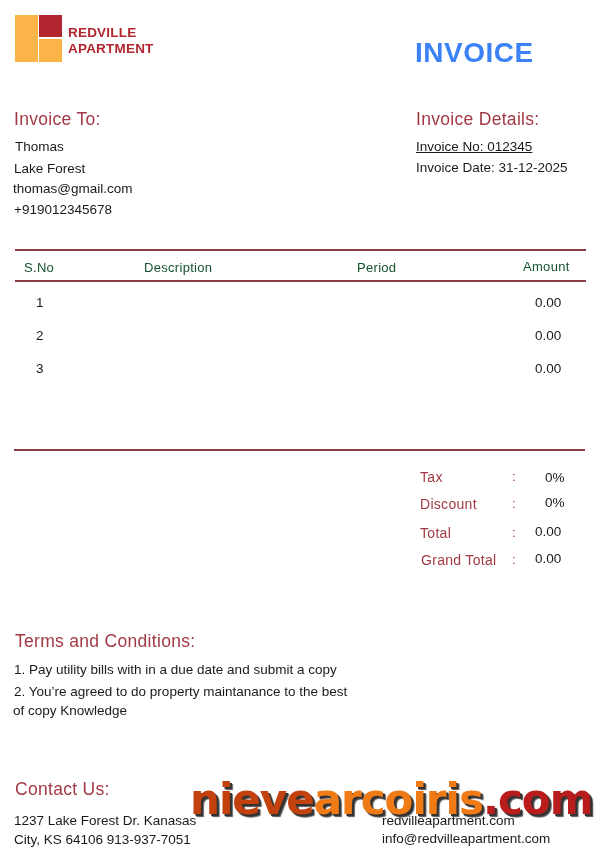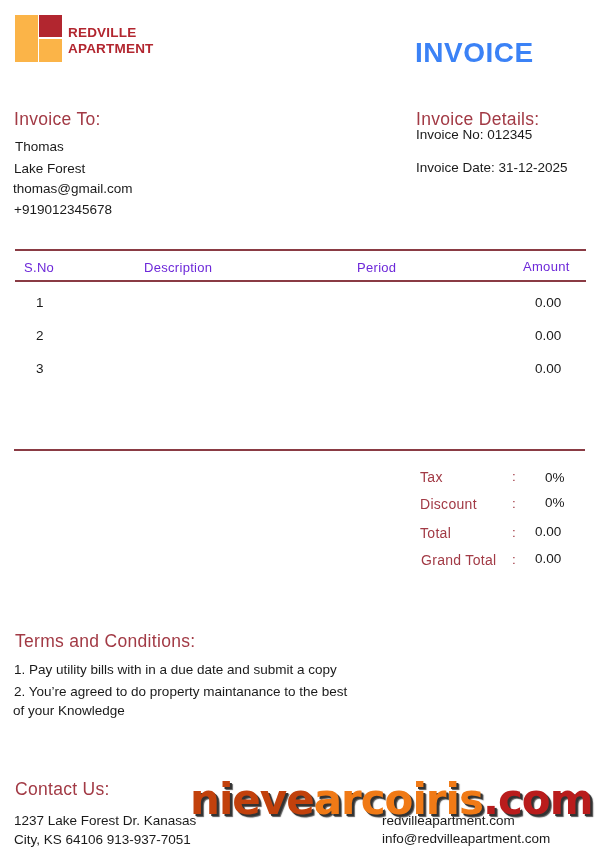--- a/index.html
+++ b/index.html
@@ -5,21 +5,21 @@
   html, body { margin:0; padding:0; }
   body { width:601px; height:861px; background:#ffffff; position:relative; overflow:hidden;
          font-family:"Liberation Sans", sans-serif; color:#1a1a1a; }
   .abs { position:absolute; }
   .logo-block { position:absolute; }
   .brand { position:absolute; left:68px; top:25px; color:#b2262f; font-weight:bold; font-size:13.5px; line-height:16px; letter-spacing:0.2px; }
   .invoice-title { position:absolute; left:415px; top:37px; color:#3b82f6; font-weight:bold; font-size:28px; letter-spacing:0.5px; }
   .heading { color:#a23a45; font-size:17.5px; letter-spacing:0.3px; }
   .txt { font-size:13.5px; color:#1a1a1a; }
   .rule { position:absolute; height:2px; background:#8a3b44; }
-  .th { position:absolute; top:260px; font-size:13px; color:#6d28d9; letter-spacing:0.3px; }
+  .th { position:absolute; top:260px; font-size:13px; color:#14532d; letter-spacing:0.3px; }
   .row-sno { position:absolute; left:36px; font-size:13.5px; }
   .row-amt { position:absolute; left:535px; font-size:13.5px; }
   .sum-label { position:absolute; left:420px; font-size:14px; color:#a23a45; letter-spacing:0.3px; }
   .sum-colon { position:absolute; left:512px; font-size:13.5px; color:#a23a45; }
   .sum-val { position:absolute; font-size:13.5px; }
   .watermark { position:absolute; left:190px; top:776px; font-family:"DejaVu Sans", sans-serif; font-weight:bold; font-size:42px; letter-spacing:-1px; line-height:48px;
                text-shadow: 2px 2px 0 #333, 3px 3px 1px #555; }
   .wm1 { color:#c2410c; }
   .wm2 { color:#f07a16; }
   .wm3 { color:#b91c1c; }
@@ -39,21 +39,21 @@
 
 <div class="invoice-title">INVOICE</div>
 
 <div class="abs heading" style="left:14px;top:109px;">Invoice To:</div>
 <div class="abs txt" style="left:15px;top:139px;">Thomas</div>
 <div class="abs txt" style="left:14px;top:161px;">Lake Forest</div>
 <div class="abs txt" style="left:13px;top:181px;">thomas@gmail.com</div>
 <div class="abs txt" style="left:14px;top:202px;">+919012345678</div>
 
 <div class="abs heading" style="left:416px;top:109px;">Invoice Details:</div>
-<div class="abs txt" style="left:416px;top:127px;">Invoice No: 012345</div>
+<div class="abs txt" style="left:416px;top:139px;text-decoration:underline;">Invoice No: 012345</div>
 <div class="abs txt" style="left:416px;top:160px;">Invoice Date: 31-12-2025</div>
 
 <div class="rule" style="left:15px;top:249px;width:571px;"></div>
 <div class="th" style="left:24px;">S.No</div>
 <div class="th" style="left:144px;">Description</div>
 <div class="th" style="left:357px;">Period</div>
 <div class="th" style="left:523px;top:259px;">Amount</div>
 <div class="rule" style="left:15px;top:280px;width:571px;"></div>
 
 <div>
@@ -88,21 +88,21 @@
 </div>
 <div>
   <div class="sum-label" style="left:421px;top:552px;">Grand Total</div>
   <div class="sum-colon" style="top:552px;">:</div>
   <div class="sum-val" style="left:535px;top:551px;">0.00</div>
 </div>
 
 <div class="abs heading" style="left:15px;top:631px;">Terms and Conditions:</div>
 <div class="abs txt" style="left:14px;top:662px;">1. Pay utility bills with in a due date and submit a copy</div>
 <div class="abs txt" style="left:14px;top:684px;">2. You’re agreed to do property maintanance to the best</div>
-<div class="abs txt" style="left:13px;top:703px;">of your Knowledge</div>
+<div class="abs txt" style="left:13px;top:703px;">of copy Knowledge</div>
 
 <div class="abs heading" style="left:15px;top:779px;">Contact Us:</div>
 <div class="abs txt" style="left:14px;top:813px;">1237 Lake Forest Dr. Kanasas</div>
 <div class="abs txt" style="left:14px;top:832px;">City, KS 64106 913-937-7051</div>
 <div class="abs txt" style="left:382px;top:813px;">redvilleapartment.com</div>
 <div class="abs txt" style="left:382px;top:831px;">info@redvilleapartment.com</div>
 
 <div class="watermark"><span class="wm1">nieve</span><span class="wm2">arcoiris</span><span class="wm3">.com</span></div>
 
 </body></html>

